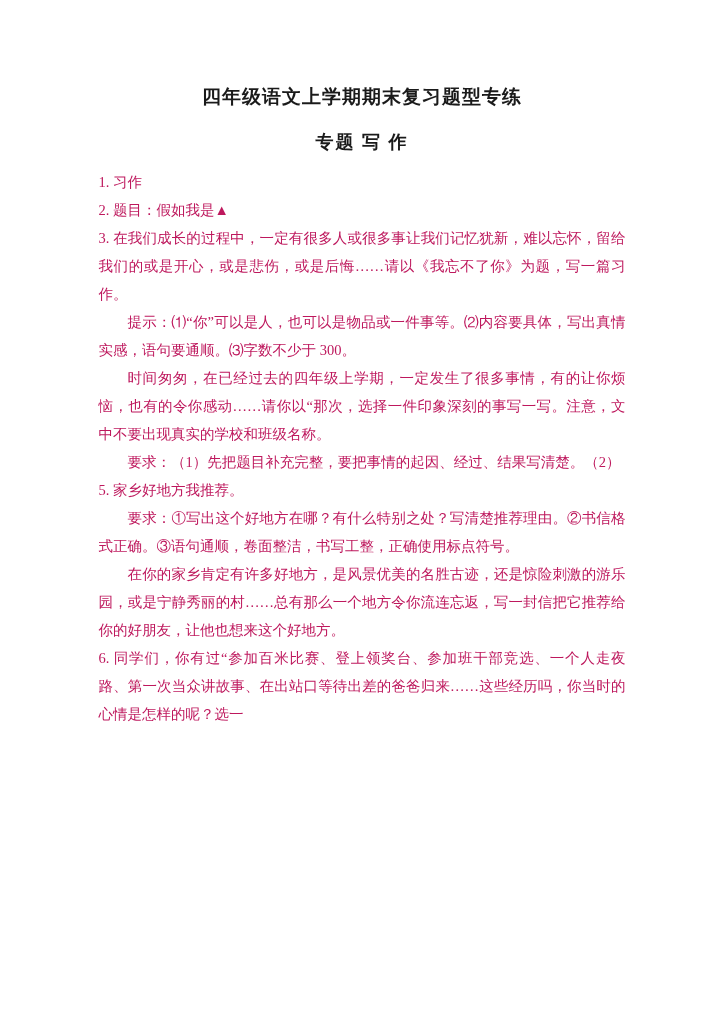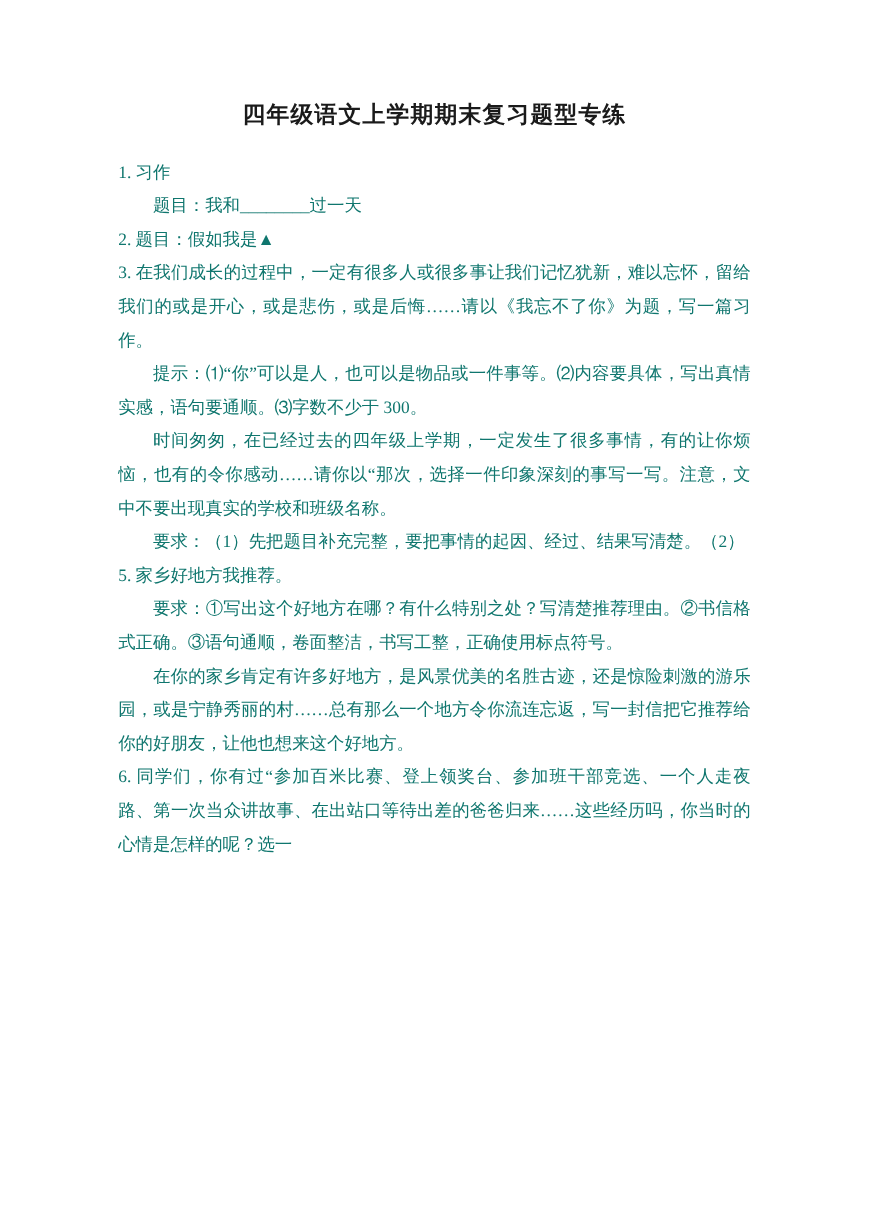--- a/index.html
+++ b/index.html
@@ -35,36 +35,36 @@
     letter-spacing: 2px;
     line-height: 24px;
     margin-bottom: 14px;
     color: #1a1a1a;
   }
   .body-text p {
     font-size: 14.5px;
     line-height: 28px;
     text-align: justify;
     text-justify: inter-ideograph;
-    color: #0f766e;
+    color: #be185d;
     word-break: break-all;
   }
   .body-text p.indent {
     text-indent: 2em;
   }
 </style>
 </head>
 <body>
 
 <div class="page">
   <div class="content">
     <div class="doc-title">四年级语文上学期期末复习题型专练</div>
+    <div class="doc-subtitle">专题 写 作</div>
     <div class="body-text" id="paragraph-container">
         <p class="">1. 习作</p>
-        <p class="indent">题目：我和________过一天</p>
         <p class="">2. 题目：假如我是▲</p>
         <p class="">3. 在我们成长的过程中，一定有很多人或很多事让我们记忆犹新，难以忘怀，留给我们的或是开心，或是悲伤，或是后悔……请以《我忘不了你》为题，写一篇习作。</p>
         <p class="indent">提示：⑴“你”可以是人，也可以是物品或一件事等。⑵内容要具体，写出真情实感，语句要通顺。⑶字数不少于 300。</p>
         <p class="indent">时间匆匆，在已经过去的四年级上学期，一定发生了很多事情，有的让你烦恼，也有的令你感动……请你以“那次，选择一件印象深刻的事写一写。注意，文中不要出现真实的学校和班级名称。</p>
         <p class="indent">要求：（1）先把题目补充完整，要把事情的起因、经过、结果写清楚。（2）</p>
         <p class="">5. 家乡好地方我推荐。</p>
         <p class="indent">要求：①写出这个好地方在哪？有什么特别之处？写清楚推荐理由。②书信格式正确。③语句通顺，卷面整洁，书写工整，正确使用标点符号。</p>
         <p class="indent">在你的家乡肯定有许多好地方，是风景优美的名胜古迹，还是惊险刺激的游乐园，或是宁静秀丽的村……总有那么一个地方令你流连忘返，写一封信把它推荐给你的好朋友，让他也想来这个好地方。</p>
         <p class="">6. 同学们，你有过“参加百米比赛、登上领奖台、参加班干部竞选、一个人走夜路、第一次当众讲故事、在出站口等待出差的爸爸归来……这些经历吗，你当时的心情是怎样的呢？选一</p>
       </div>

